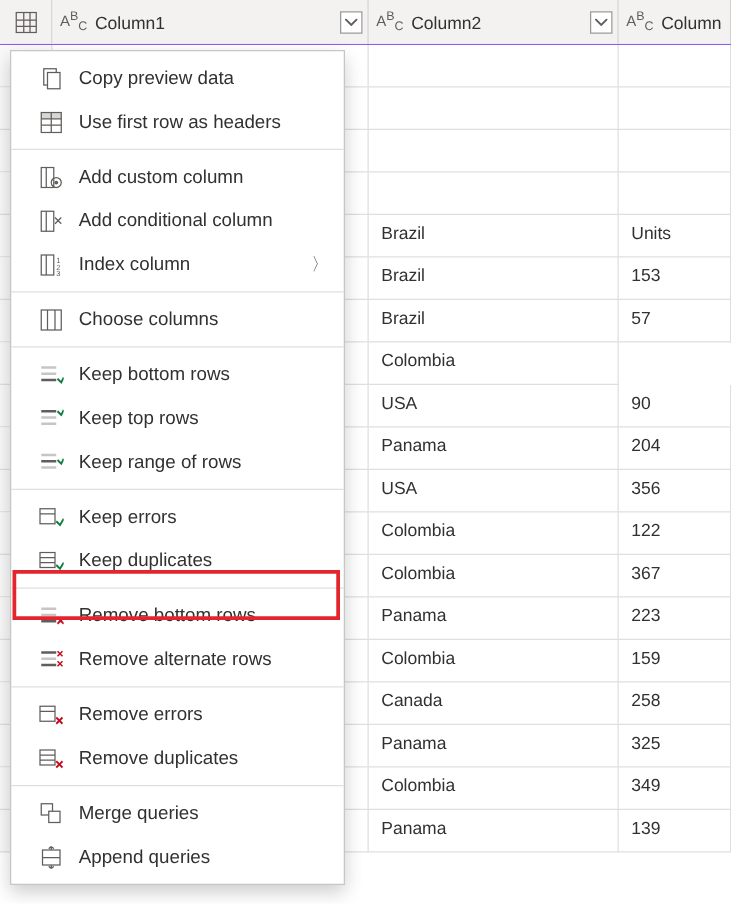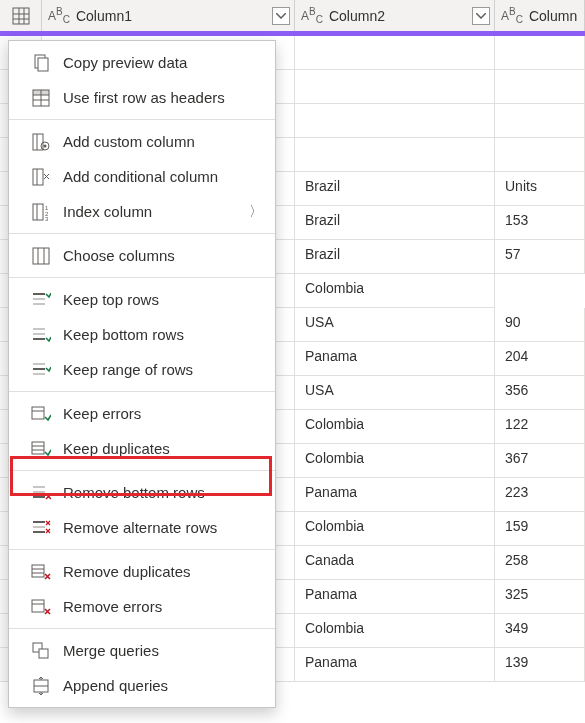--- a/index.html
+++ b/index.html
@@ -10,21 +10,21 @@
     color: #323130;
     background: #fff;
     width: 585px;
     height: 723px;
     overflow: hidden;
     position: relative;
   }
   .table-header {
     display: flex;
     height: 36px;
-    border-bottom: 5px solid #8b5cf6;
+    border-bottom: 1px solid #8b5cf6;
   }
   .corner-cell {
     width: 42px;
     display: flex;
     align-items: center;
     justify-content: center;
     border-right: 1px solid #d0d0d0;
     background: #f3f2f1;
   }
   .col-head {
@@ -316,38 +316,38 @@
           <line x1="6" y1="1" x2="6" y2="17" stroke="#605e5c"></line>
           <line x1="12" y1="1" x2="12" y2="17" stroke="#605e5c"></line>
         </svg>
       </span>
     <span class="mi-label">Choose columns</span>
   </div>
   <div class="menu-sep"></div>
   <div class="menu-item">
     <span class="mi-icon">
         <svg width="20" height="16">
+          <line x1="2" y1="2" x2="14" y2="2" stroke="#c8c6c4" stroke-width="2"></line>
+          <line x1="2" y1="7" x2="14" y2="7" stroke="#c8c6c4" stroke-width="2"></line>
+          <line x1="2" y1="12" x2="14" y2="12" stroke="#605e5c" stroke-width="2"></line>
+          <path d="M15 11 L18 14 L20 10" fill="none" stroke="#107c41" stroke-width="1.5"></path>
+        </svg>
+      </span>
+    <span class="mi-label">Keep bottom rows</span>
+  </div>
+  <div class="menu-item">
+    <span class="mi-icon">
+        <svg width="20" height="16">
           <line x1="2" y1="2" x2="14" y2="2" stroke="#605e5c" stroke-width="2"></line>
           <line x1="2" y1="7" x2="14" y2="7" stroke="#c8c6c4" stroke-width="2"></line>
           <line x1="2" y1="12" x2="14" y2="12" stroke="#c8c6c4" stroke-width="2"></line>
           <path d="M15 2 L18 5 L20 1" fill="none" stroke="#107c41" stroke-width="1.5"></path>
         </svg>
       </span>
     <span class="mi-label">Keep top rows</span>
-  </div>
-  <div class="menu-item">
-    <span class="mi-icon">
-        <svg width="20" height="16">
-          <line x1="2" y1="2" x2="14" y2="2" stroke="#c8c6c4" stroke-width="2"></line>
-          <line x1="2" y1="7" x2="14" y2="7" stroke="#c8c6c4" stroke-width="2"></line>
-          <line x1="2" y1="12" x2="14" y2="12" stroke="#605e5c" stroke-width="2"></line>
-          <path d="M15 11 L18 14 L20 10" fill="none" stroke="#107c41" stroke-width="1.5"></path>
-        </svg>
-      </span>
-    <span class="mi-label">Keep bottom rows</span>
   </div>
   <div class="menu-item">
     <span class="mi-icon">
         <svg width="20" height="16">
           <line x1="2" y1="2" x2="14" y2="2" stroke="#c8c6c4" stroke-width="2"></line>
           <line x1="2" y1="7" x2="14" y2="7" stroke="#605e5c" stroke-width="2"></line>
           <line x1="2" y1="12" x2="14" y2="12" stroke="#c8c6c4" stroke-width="2"></line>
           <path d="M15 6 L18 9 L20 5" fill="none" stroke="#107c41" stroke-width="1.5"></path>
         </svg>
       </span>
@@ -398,35 +398,35 @@
         </svg>
       </span>
     <span class="mi-label">Remove alternate rows</span>
   </div>
   <div class="menu-sep"></div>
   <div class="menu-item">
     <span class="mi-icon">
         <svg width="20" height="16">
           <rect x="1" y="1" width="12" height="12" fill="none" stroke="#605e5c"></rect>
           <line x1="1" y1="5" x2="13" y2="5" stroke="#605e5c"></line>
+          <path d="M14 10 L19 15 M19 10 L14 15" stroke="#c50f1f" stroke-width="1.5"></path>
+        </svg>
+      </span>
+    <span class="mi-label">Remove errors</span>
+  </div>
+  <div class="menu-item">
+    <span class="mi-icon">
+        <svg width="20" height="16">
+          <rect x="1" y="1" width="12" height="12" fill="none" stroke="#605e5c"></rect>
+          <line x1="1" y1="5" x2="13" y2="5" stroke="#605e5c"></line>
           <line x1="1" y1="9" x2="13" y2="9" stroke="#605e5c"></line>
           <path d="M14 10 L19 15 M19 10 L14 15" stroke="#c50f1f" stroke-width="1.5"></path>
         </svg>
       </span>
     <span class="mi-label">Remove duplicates</span>
-  </div>
-  <div class="menu-item">
-    <span class="mi-icon">
-        <svg width="20" height="16">
-          <rect x="1" y="1" width="12" height="12" fill="none" stroke="#605e5c"></rect>
-          <line x1="1" y1="5" x2="13" y2="5" stroke="#605e5c"></line>
-          <path d="M14 10 L19 15 M19 10 L14 15" stroke="#c50f1f" stroke-width="1.5"></path>
-        </svg>
-      </span>
-    <span class="mi-label">Remove errors</span>
   </div>
   <div class="menu-sep"></div>
   <div class="menu-item">
     <span class="mi-icon">
         <svg width="18" height="18">
           <rect x="1" y="1" width="9" height="9" fill="none" stroke="#605e5c"></rect>
           <rect x="7" y="7" width="9" height="9" fill="#fff" stroke="#605e5c"></rect>
         </svg>
       </span>
     <span class="mi-label">Merge queries</span>

